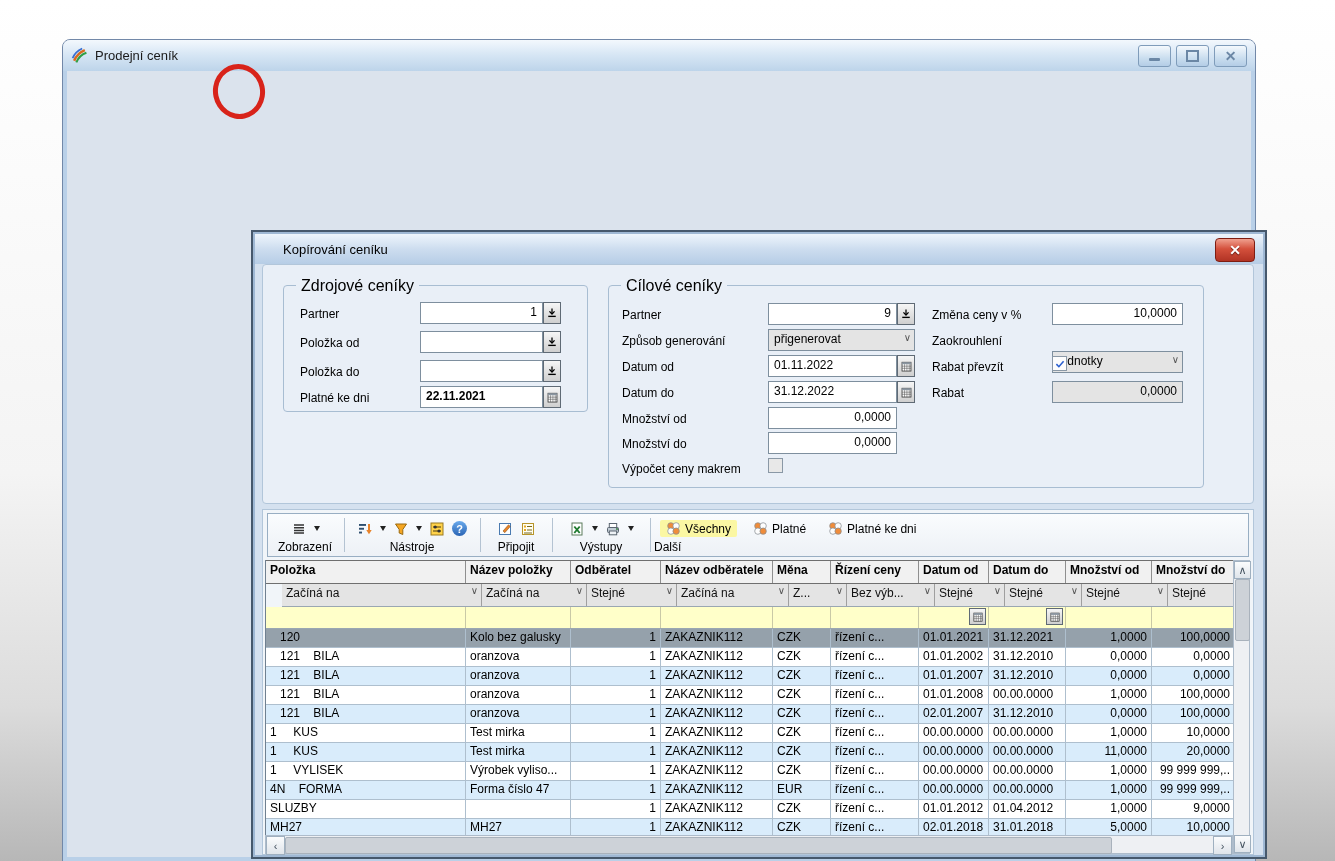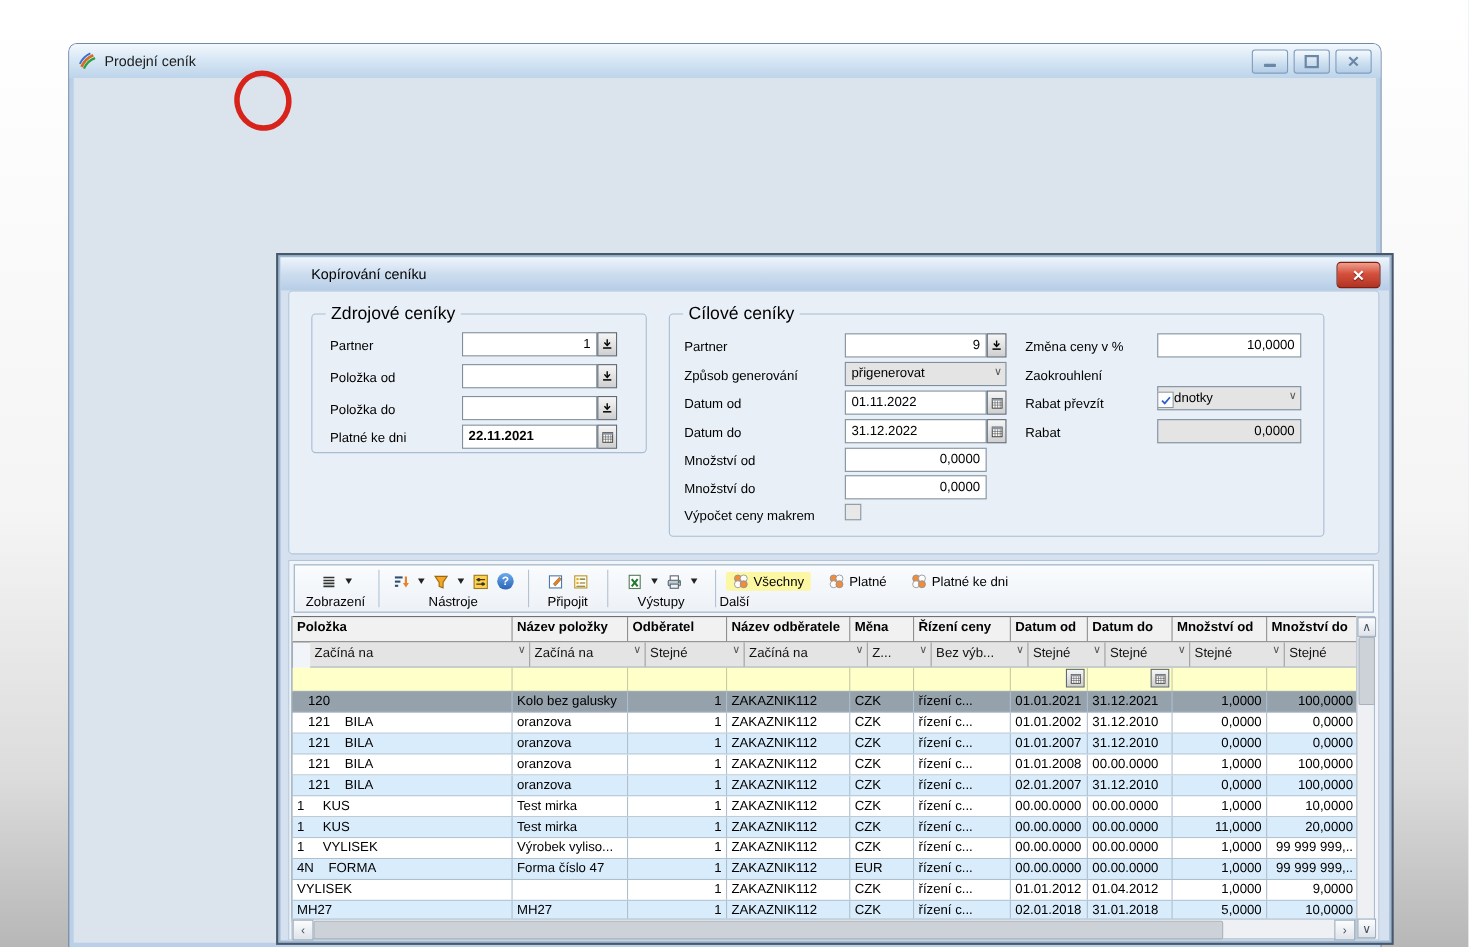--- a/index.html
+++ b/index.html
@@ -841,21 +841,21 @@
           <div class="cell dc4">ZAKAZNIK112</div>
           <div class="cell dc5">EUR</div>
           <div class="cell dc6">řízení c...</div>
           <div class="cell dc7">00.00.0000</div>
           <div class="cell dc8">00.00.0000</div>
           <div class="cell dc9 num">1,0000</div>
           <div class="cell dc10 num">99 999 999,..</div>
         </div>
 
         <div class="trow drowh">
-          <div class="cell dc1">VYLISEK</div>
+          <div class="cell dc1">SLUZBY</div>
           <div class="cell dc2"></div>
           <div class="cell dc3 num">1</div>
           <div class="cell dc4">ZAKAZNIK112</div>
           <div class="cell dc5">CZK</div>
           <div class="cell dc6">řízení c...</div>
           <div class="cell dc7">01.01.2012</div>
           <div class="cell dc8">01.04.2012</div>
           <div class="cell dc9 num">1,0000</div>
           <div class="cell dc10 num">9,0000</div>
         </div>

